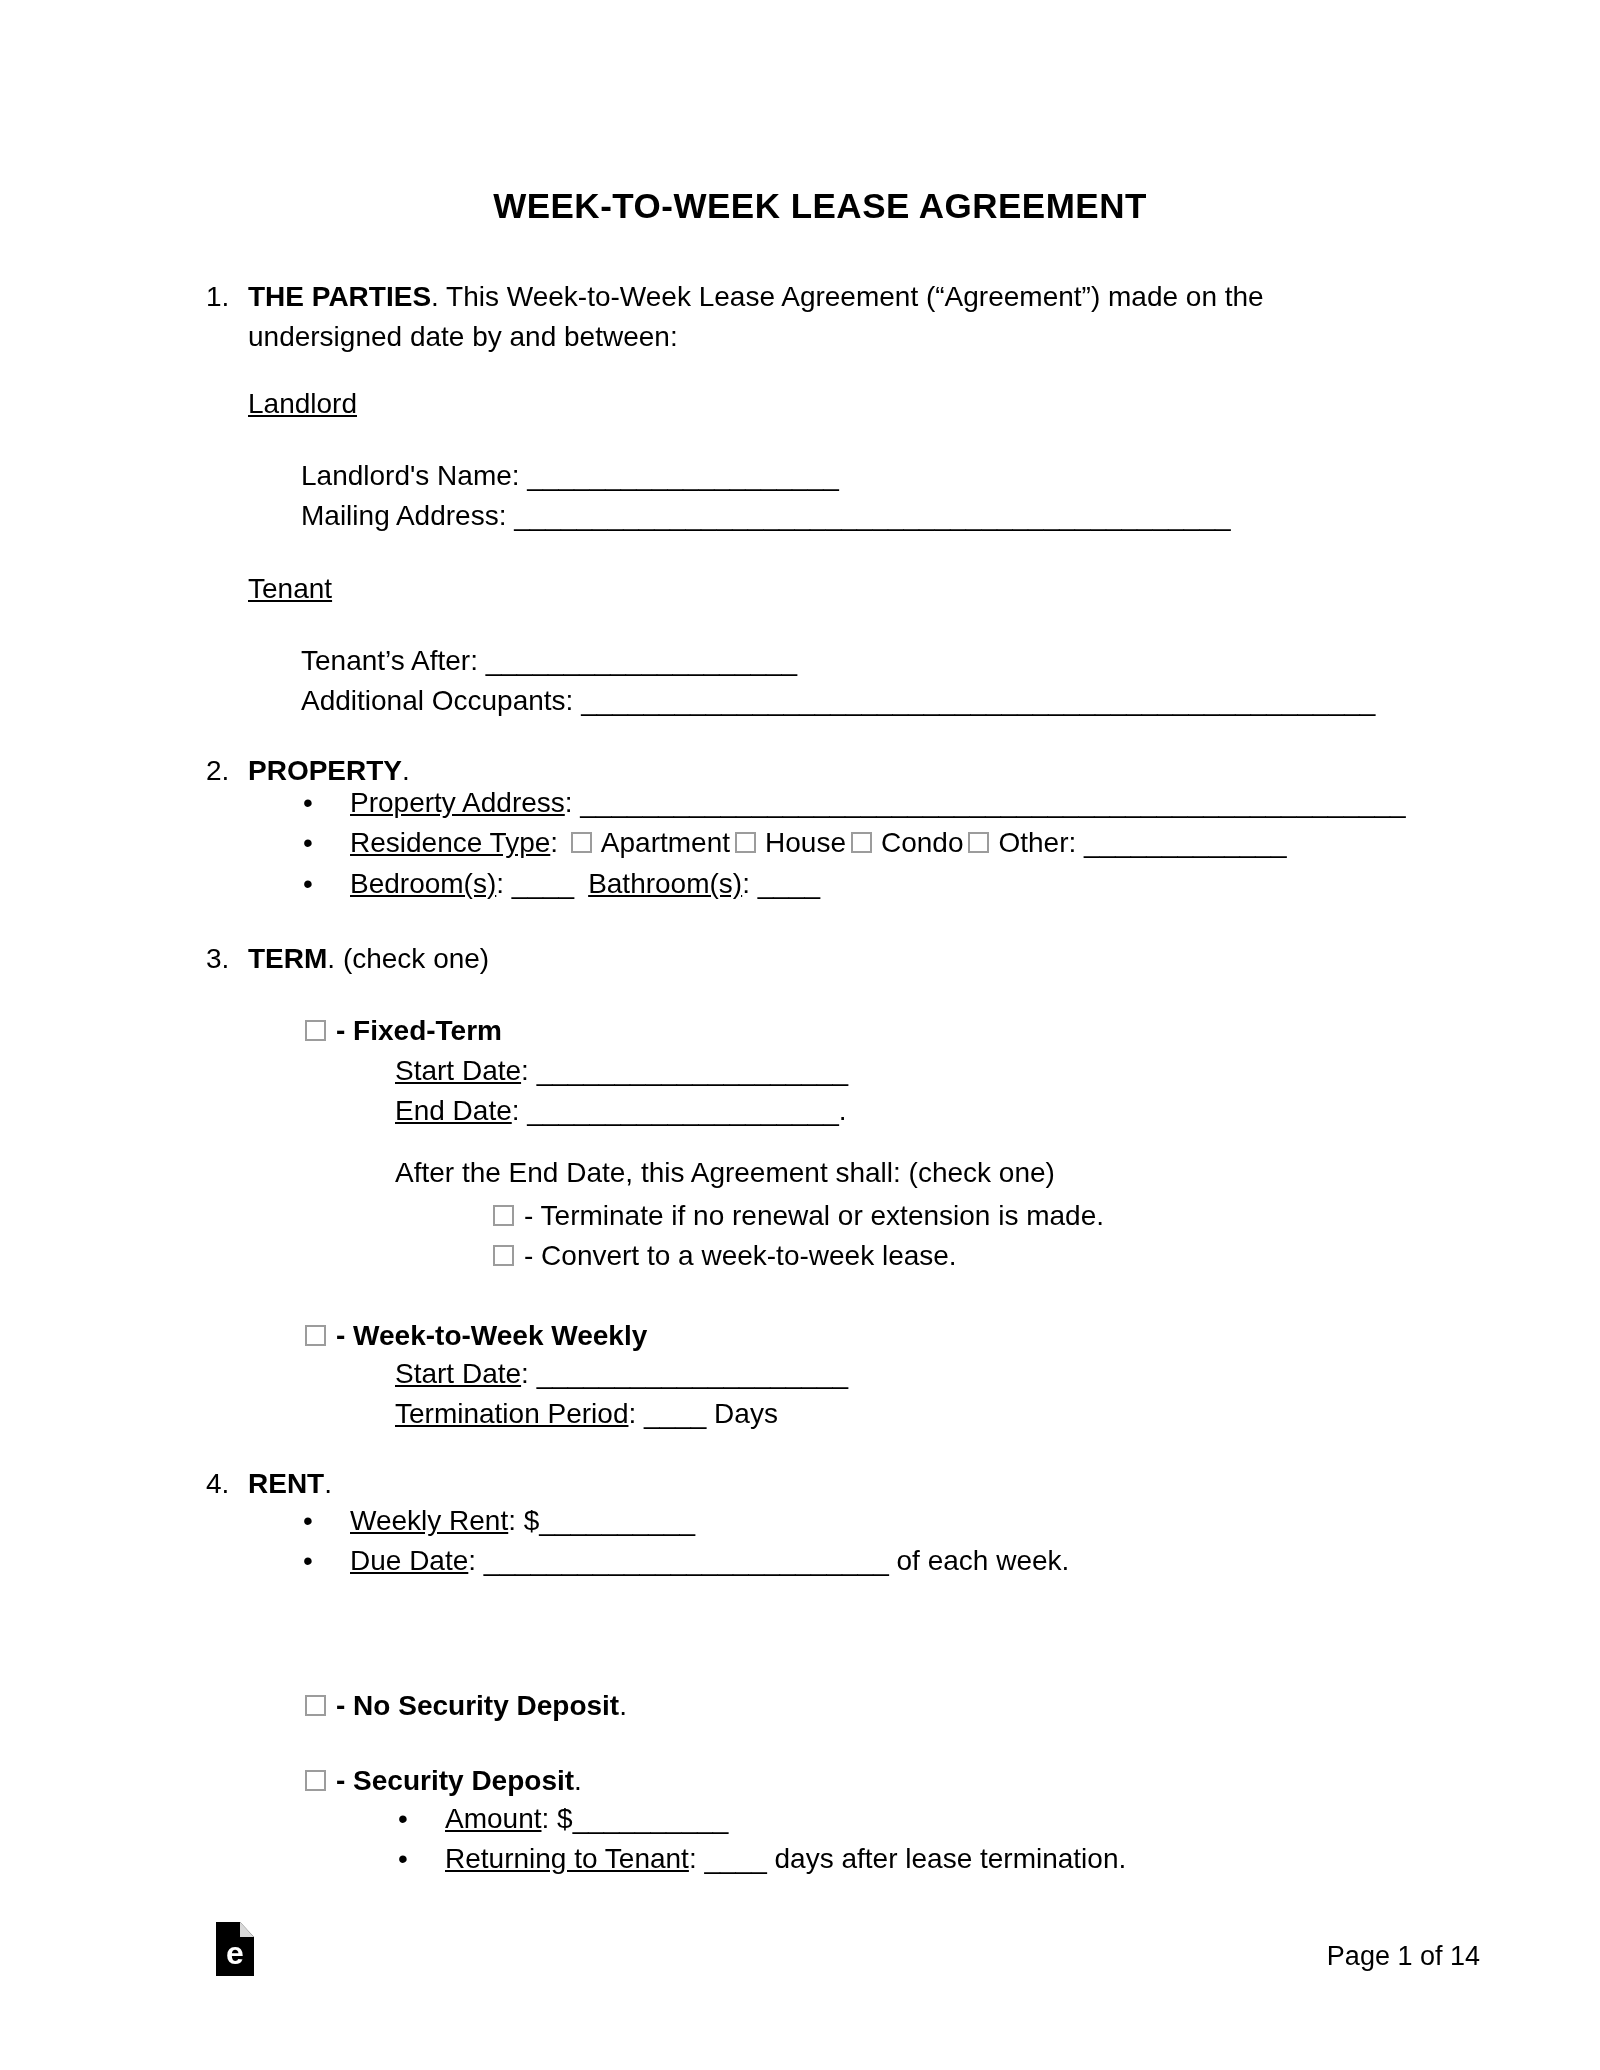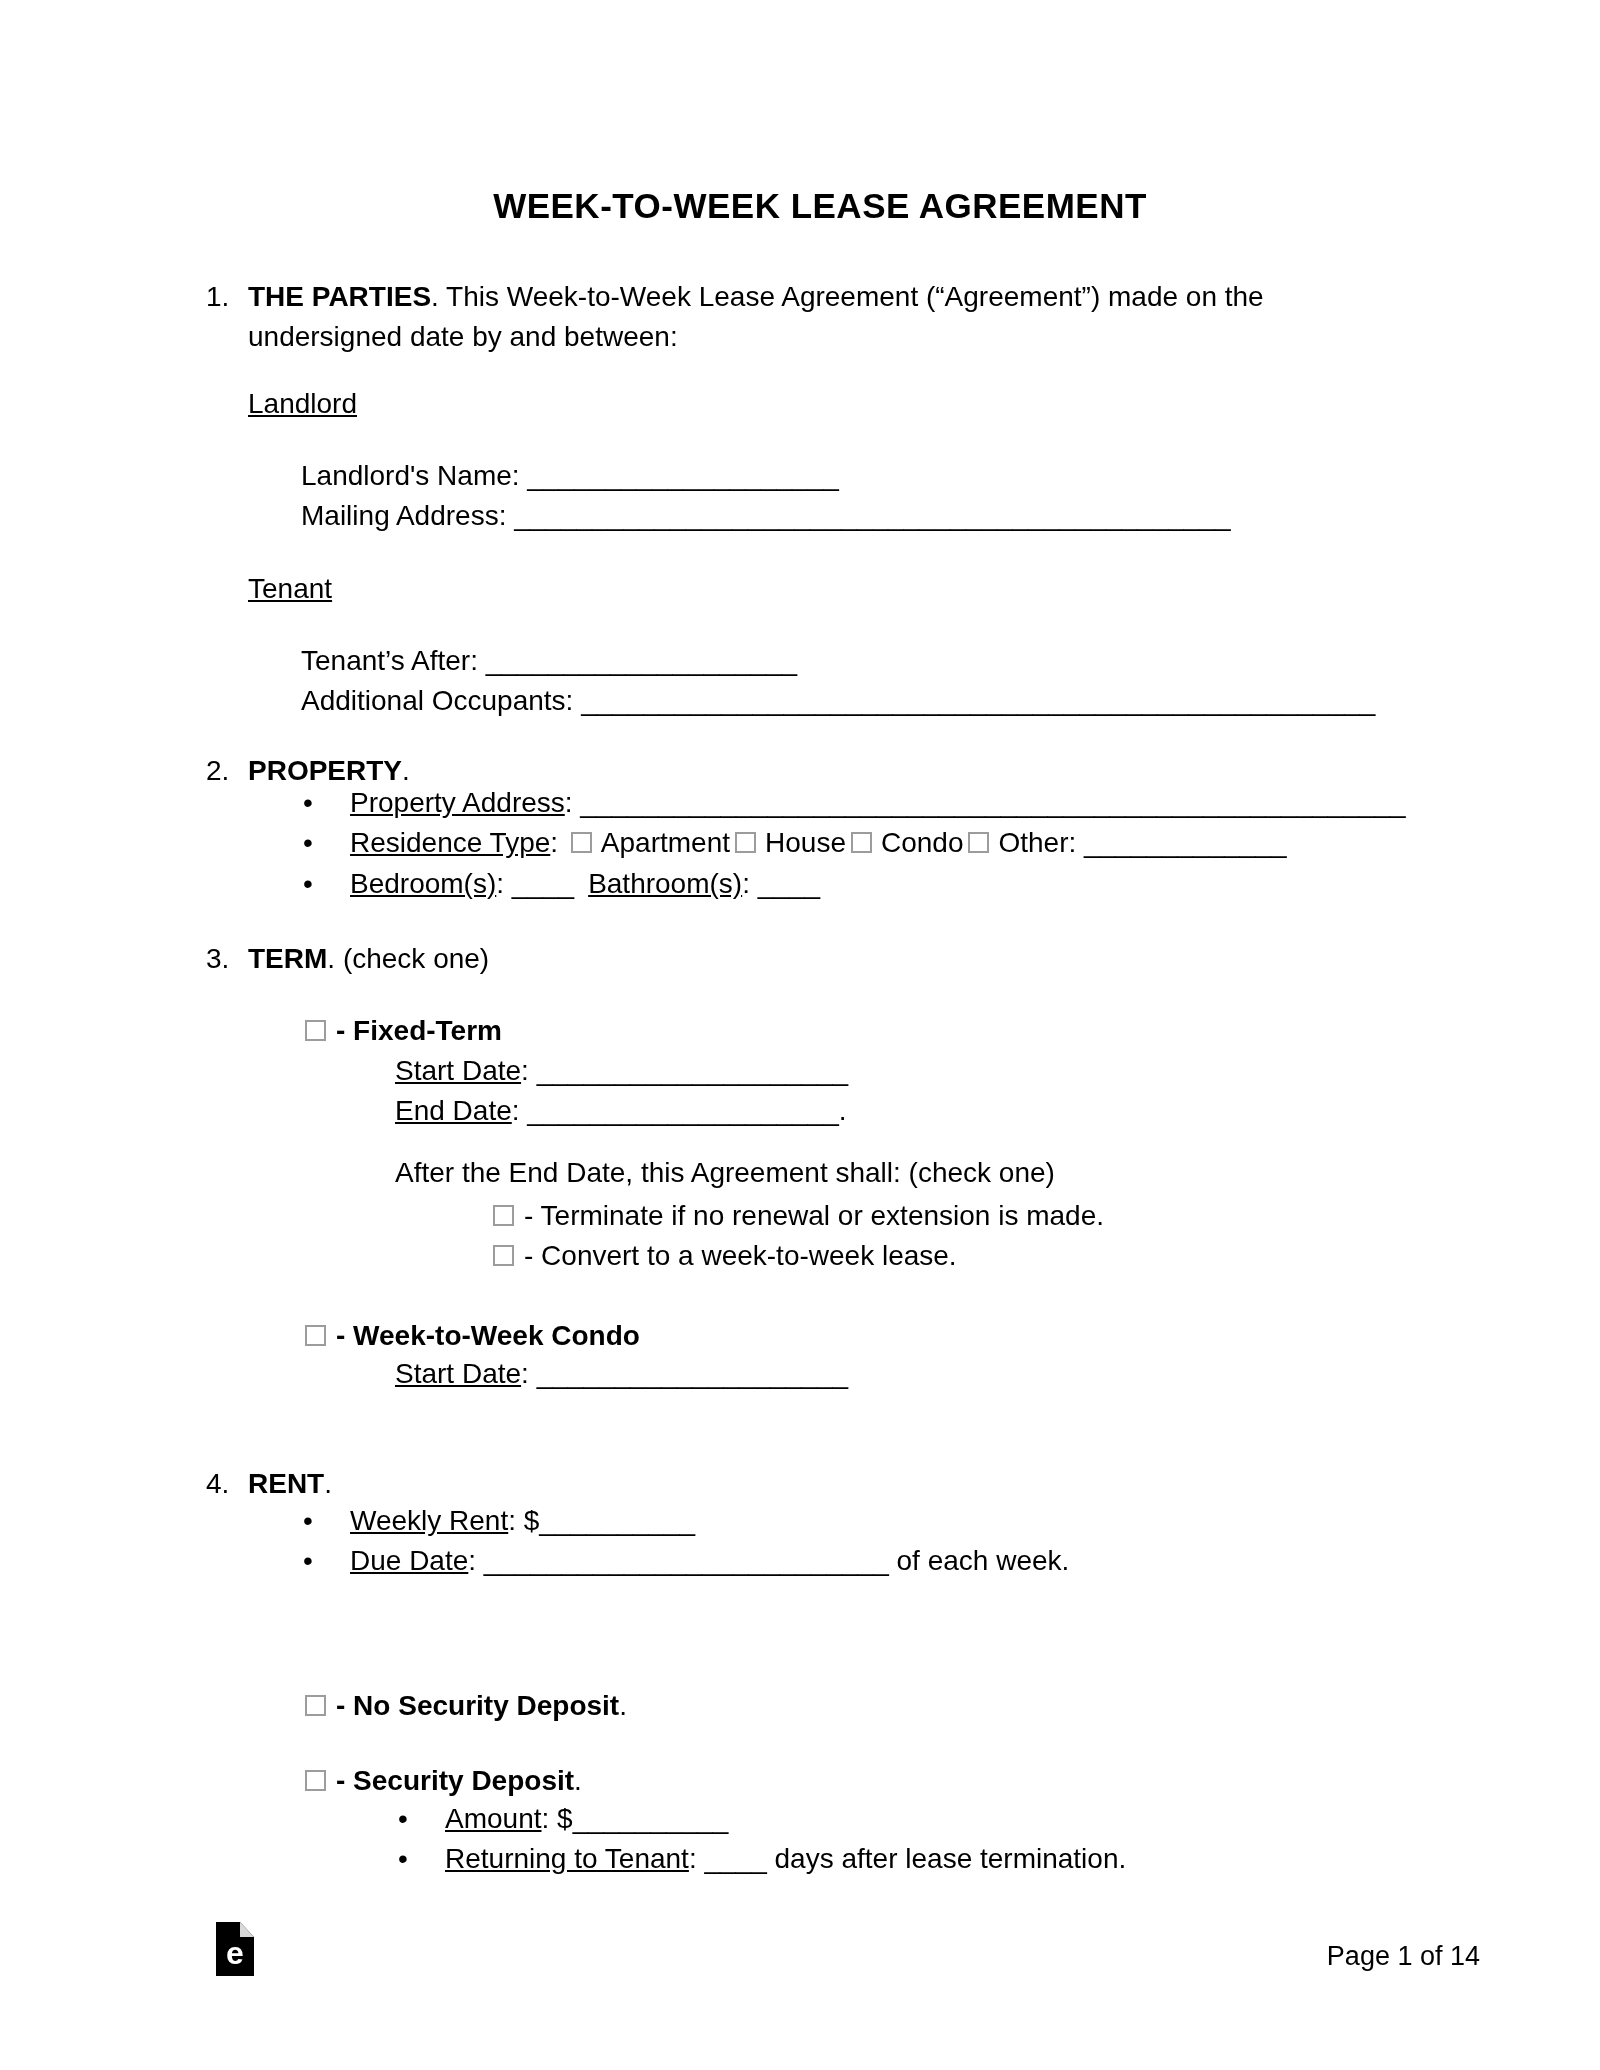--- a/index.html
+++ b/index.html
@@ -83,22 +83,23 @@
   <div class="line" style="top:941px;left:186px;"><span class="num">3.</span><span class="b">TERM</span><span>. (check one)</span></div>
 
   <div class="line" style="top:1013px;left:285px;"><span class="cb mr"></span><span class="b">- Fixed-Term</span></div>
   <div class="line" style="top:1053px;left:375px;"><span class="ul">Start Date</span><span>: </span><span>____________________</span></div>
   <div class="line" style="top:1093px;left:375px;"><span class="ul">End Date</span><span>: </span><span>____________________</span><span>.</span></div>
 
   <div class="line" style="top:1155px;left:375px;">After the End Date, this Agreement shall: (check one)</div>
   <div class="line" style="top:1198px;left:473px;"><span class="cb mr"></span><span>- Terminate if no renewal or extension is made.</span></div>
   <div class="line" style="top:1238px;left:473px;"><span class="cb mr"></span><span>- Convert to a week-to-week lease.</span></div>
 
-  <div class="line" style="top:1318px;left:285px;"><span class="cb mr"></span><span class="b">- Week-to-Week Condo</span></div>
+  <div class="line" style="top:1318px;left:285px;"><span class="cb mr"></span><span class="b">- Week-to-Week Weekly</span></div>
   <div class="line" style="top:1356px;left:375px;"><span class="ul">Start Date</span><span>: </span><span>____________________</span></div>
+  <div class="line" style="top:1396px;left:375px;"><span class="ul">Termination Period</span><span>: </span><span>____</span><span> Days</span></div>
 
   <div class="line" style="top:1466px;left:186px;"><span class="num">4.</span><span class="b">RENT</span><span>.</span></div>
 
   <div class="line" style="top:1503px;left:283px;"><span class="bullet">•</span><span class="ul">Weekly Rent</span><span>: $</span><span>__________</span></div>
   <div class="line" style="top:1543px;left:283px;"><span class="bullet">•</span><span class="ul">Due Date</span><span>: </span><span>__________________________</span><span> of each week.</span></div>
 
 
   <div class="line" style="top:1688px;left:285px;"><span class="cb mr"></span><span class="b">- No Security Deposit</span><span>.</span></div>
 
   <div class="line" style="top:1763px;left:285px;"><span class="cb mr"></span><span class="b">- Security Deposit</span><span>.</span></div>

